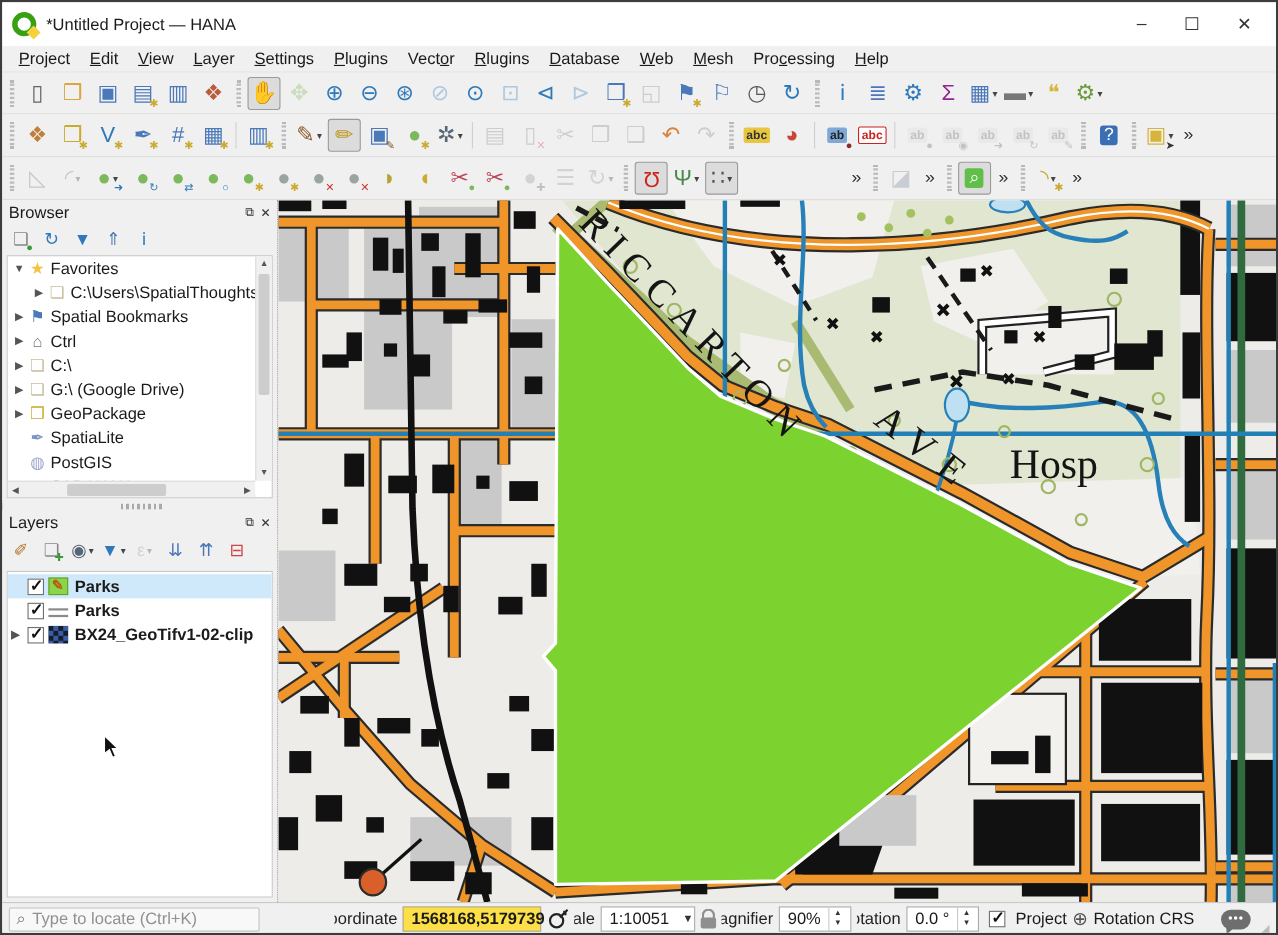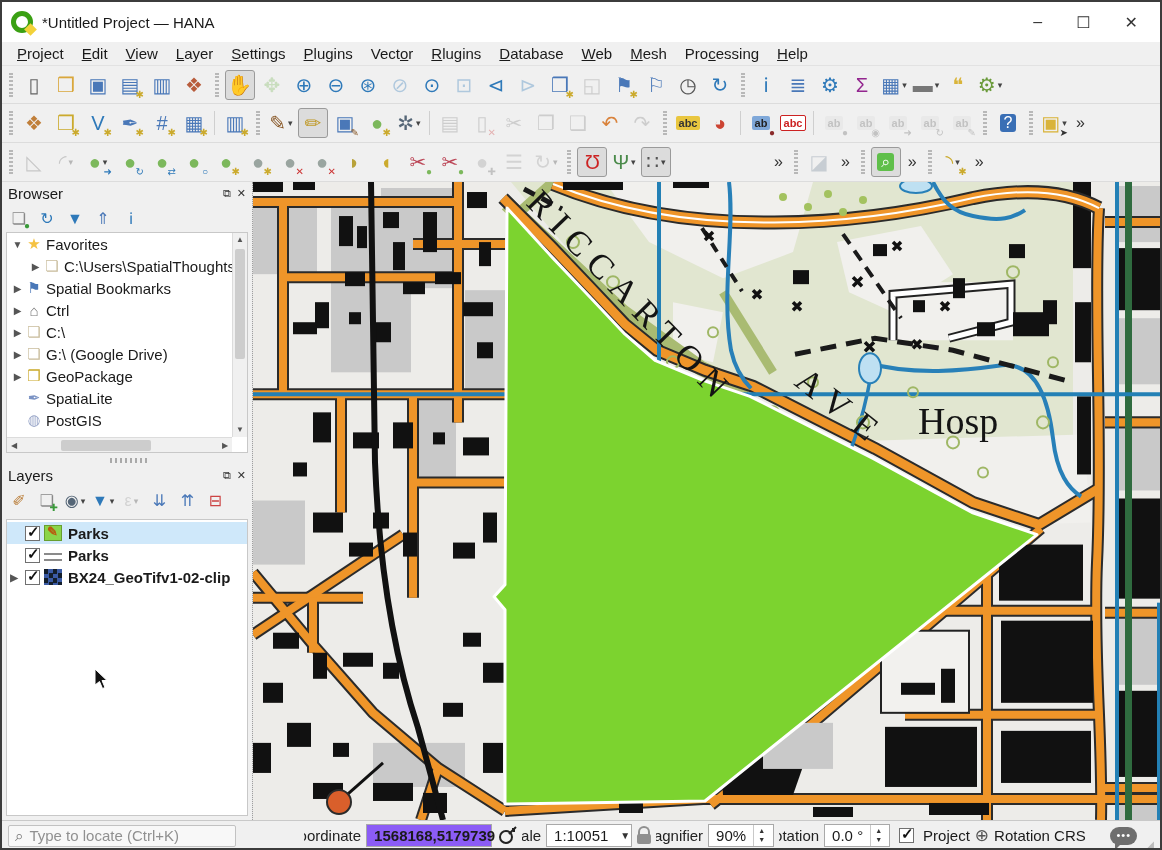--- a/index.html
+++ b/index.html
@@ -70,21 +70,21 @@
   .splitter-grip{position:absolute;left:108px;top:456px;width:38px;height:5px;
      background:repeating-linear-gradient(90deg,#a9a9a9 0 2px,transparent 2px 5px);}
   .map-splitter{position:absolute;left:250px;top:180px;width:2px;height:638px;background:#e4e4e4;border-left:1px dotted #9f9f9f;}
   
   #map-canvas{position:absolute;left:251px;top:180px;width:911px;height:638px;background:#edece9;overflow:hidden;}
   
   .statusbar{position:absolute;left:0;top:818px;width:100%;height:30px;background:#f0f0f0;border-top:1px solid #c9c9c9;display:flex;align-items:center;font-size:15px;padding:0 6px;gap:5px;}
   .locator{width:228px;height:22px;border:1px solid #c2c2c2;border-radius:2px;background:#f8f8f8;display:flex;align-items:center;padding:0 6px;color:#909090;gap:6px;}
   .locator .mag{font-size:15px;color:#777;}
   .clip-label{overflow:hidden;direction:rtl;white-space:nowrap;color:#222;flex:none;}
-  .sbox{border:1px solid #a9a9a9;background:#8b5cf6;height:23px;display:flex;align-items:center;padding:0 7px;white-space:nowrap;}
+  .sbox{border:1px solid #a9a9a9;background:#fde047;height:23px;display:flex;align-items:center;padding:0 7px;white-space:nowrap;}
   .spin{display:flex;align-items:stretch;border:1px solid #a9a9a9;background:#fff;height:23px;}
   .spin .val{padding:0 7px;display:flex;align-items:center;}
   .spin .arrows{width:16px;border-left:1px solid #c9c9c9;display:flex;flex-direction:column;align-items:center;justify-content:center;font-size:7px;color:#333;line-height:1.2;}
   .combo{display:flex;align-items:center;border:1px solid #a9a9a9;background:#fff;height:23px;padding:0 4px 0 7px;gap:12px;}
   .combo .dd{font-size:10px;color:#333;}
   .lock{width:14px;height:10px;background:#8f8f8f;border-radius:2px;position:relative;margin-top:7px;flex:none;}
   .lock:before{content:"";position:absolute;width:8px;height:7px;border:2.5px solid #8f8f8f;border-bottom:none;border-radius:6px 6px 0 0;top:-8px;left:0.5px;}
   .sb-check{display:flex;align-items:center;gap:5px;}
   .globe{font-size:17px;color:#555;}
   .msgbubble{width:27px;height:18px;background:#6e6e6e;border-radius:9px;position:relative;color:#fff;font-size:11px;text-align:center;line-height:16px;letter-spacing:1px;}

